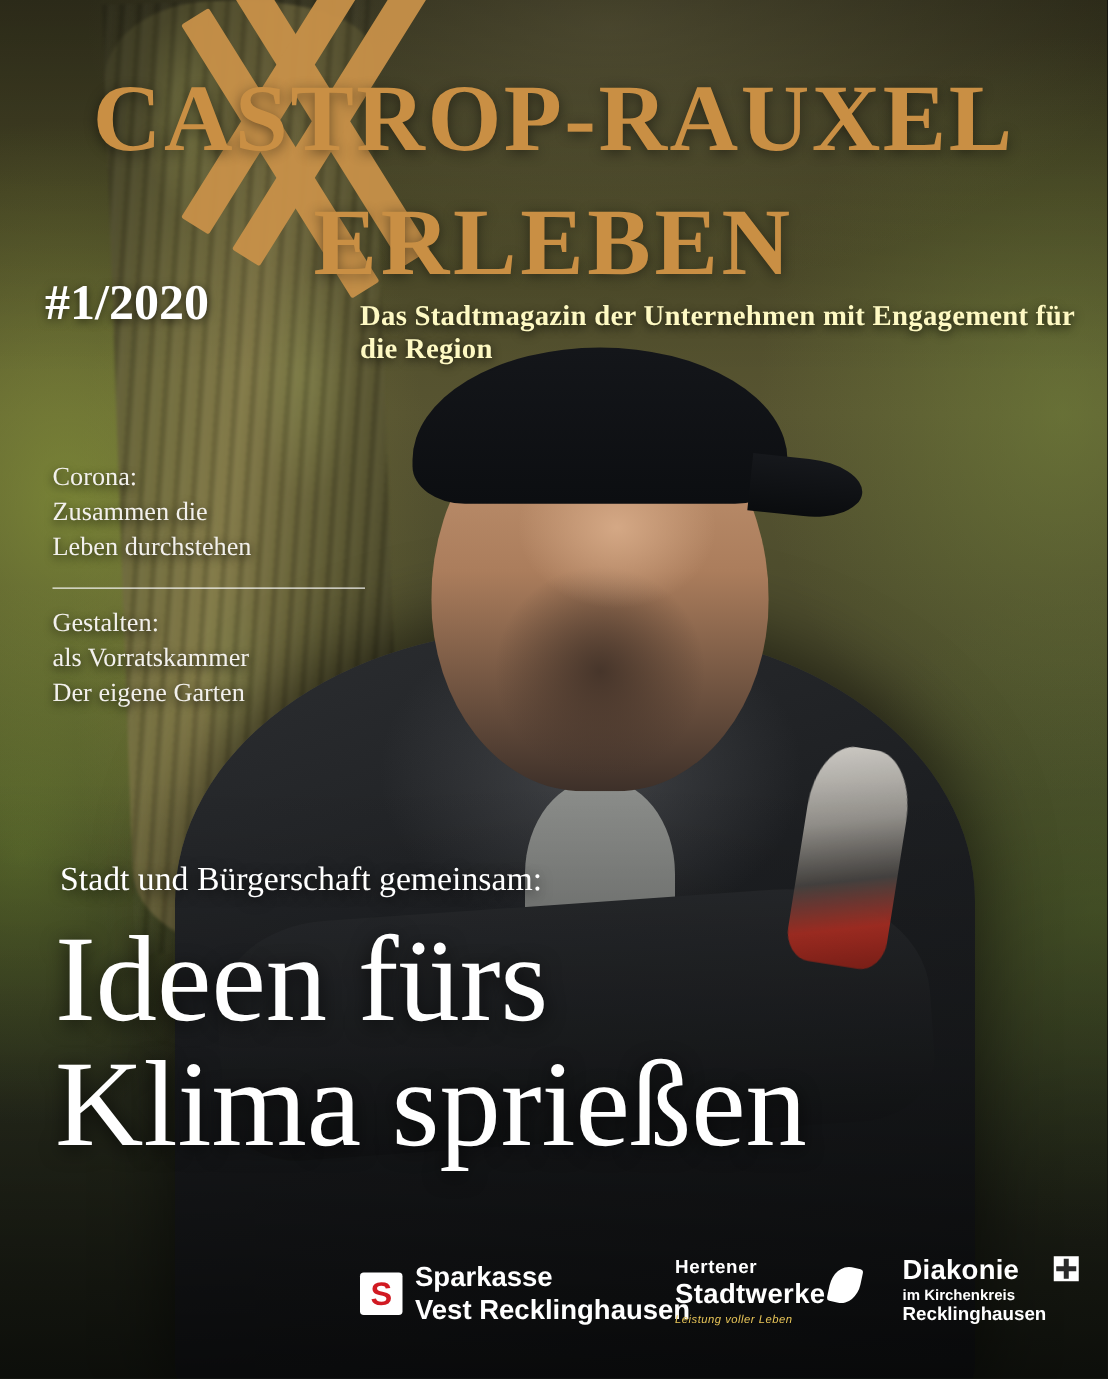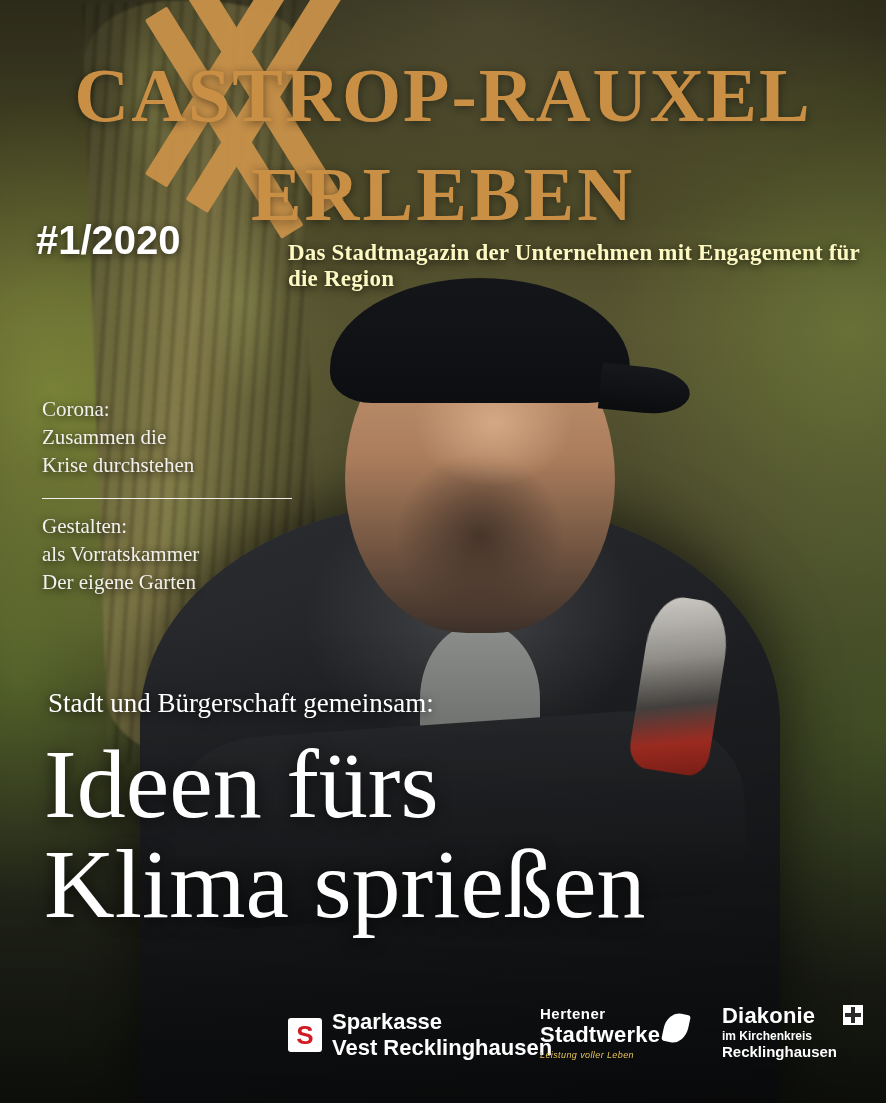--- a/index.html
+++ b/index.html
@@ -205,21 +205,21 @@
     margin-top: 24px;
   }
 
   .issue {
     position: absolute;
     left: 36px;
     top: 218px;
     color: #ffffff;
     font-size: 40px;
     font-weight: bold;
-    font-family: Liberation Sans, sans-serif;
+    font-family: Liberation Serif, serif;
     text-shadow: 0 2px 8px rgba(0,0,0,0.6);
   }
   .tagline {
     position: absolute;
     left: 288px;
     top: 240px;
     color: #fef9c3;
     font-size: 23px;
     font-weight: bold;
     font-family: "Liberation Serif", serif;
@@ -230,21 +230,20 @@
   
   .teasers {
     position: absolute;
     left: 42px;
     top: 368px;
     width: 250px;
     color: #f2f0ec;
     font-size: 21px;
     line-height: 1.33;
     text-shadow: 0 2px 8px rgba(0,0,0,0.75);
-    margin-top: 28px;
   }
   .teaser-rule {
     border: none;
     border-top: 1px solid rgba(255,255,255,0.9);
     margin: 18px 0 14px 0;
     width: 100%;
   }
   .teaser p { margin: 0; }
 
   
@@ -363,21 +362,21 @@
     <div class="line2">ERLEBEN</div>
   </div>
 
   <div class="issue">#1/2020</div>
   <div class="tagline">Das Stadtmagazin der Unternehmen mit Engagement für die Region</div>
 
   <div class="teasers">
     <div class="teaser">
       <p>Corona:</p>
       <p>Zusammen die</p>
-      <p>Krise durchstehen</p>
+      <p>Leben durchstehen</p>
     </div>
     <hr class="teaser-rule">
     <div class="teaser">
       <p>Gestalten:</p>
       <p>als Vorratskammer</p>
       <p>Der eigene Garten</p>
     </div>
   </div>
 
   <div class="kicker">Stadt und Bürgerschaft gemeinsam:</div>

